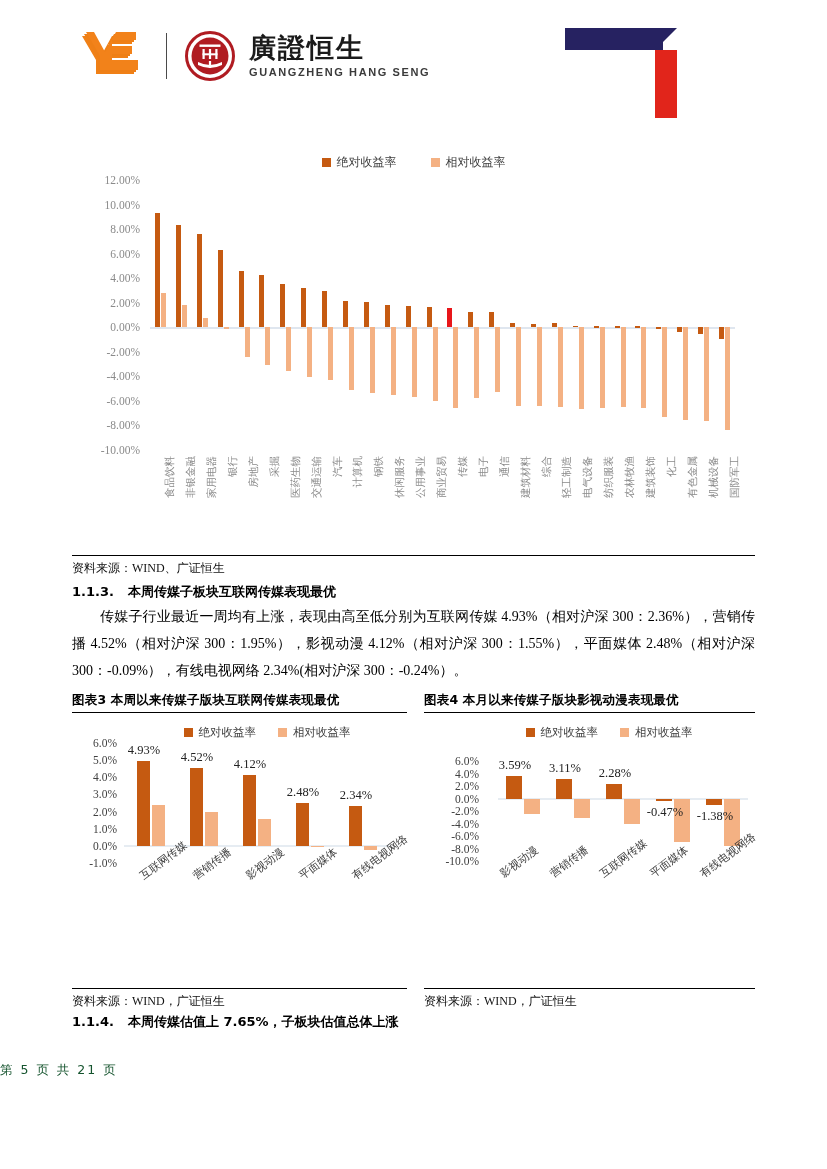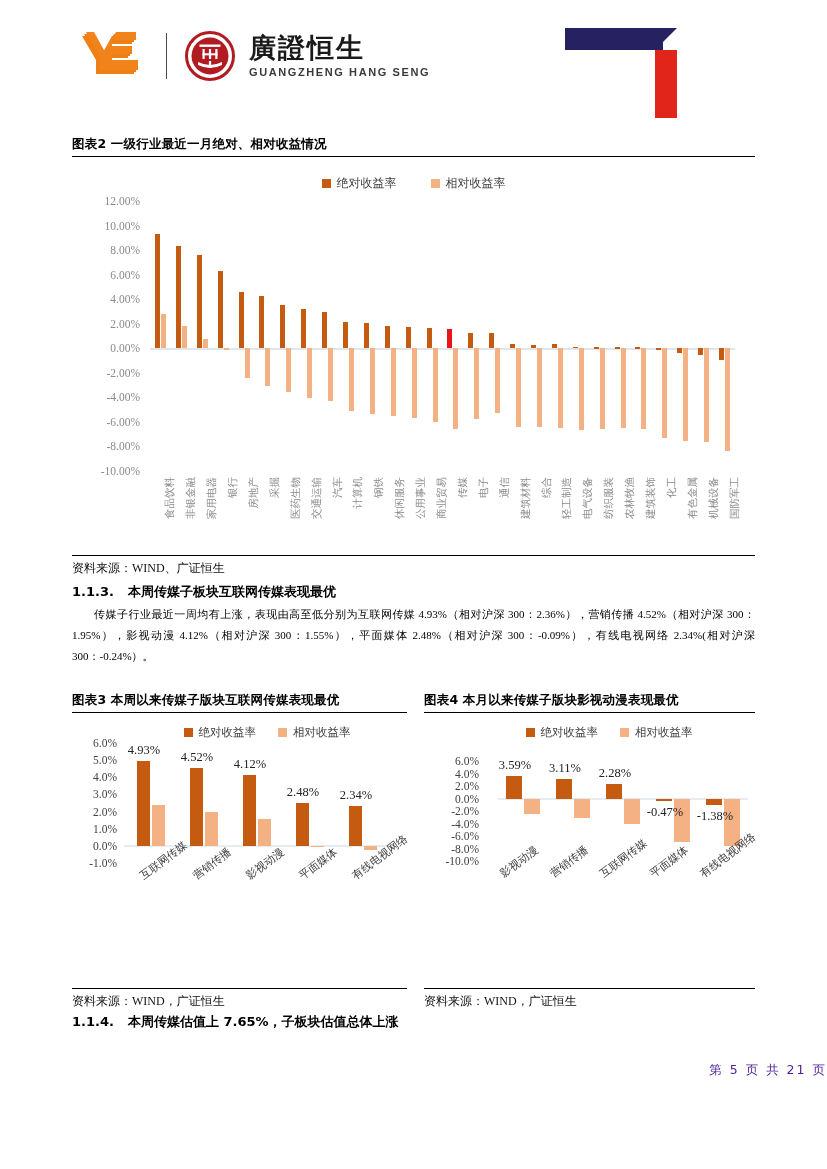--- a/index.html
+++ b/index.html
@@ -50,21 +50,21 @@
 
   .sec-head {
     font-family:"DejaVu Sans", sans-serif;
     font-weight:bold; font-size:13px; color:#000;
     display:flex; gap:14px; align-items:baseline;
   }
   .sec-num { flex:0 0 auto; }
 
   .body-par {
     font-family:"Liberation Serif","DejaVu Serif", serif;
-    font-size:11px; line-height:1.92; color:#000;
+    font-size:14px; line-height:1.92; color:#000;
     text-align:justify; text-indent:2em;
   }
 
   
   #chart2-block { position:absolute; left:72px; top:136px; width:683px; }
   #chart2-area { position:relative; height:390px; margin-top:6px; }
 
   .legend-row { display:flex; justify-content:center; gap:34px; align-items:center;
       font-family:"DejaVu Sans", sans-serif; font-size:12px; color:#3f3f3f; }
   .legend-item { display:flex; align-items:center; gap:6px; }
@@ -121,22 +121,22 @@
   .sc-cat {
       position:absolute; font-family:"DejaVu Sans", sans-serif; font-size:11px; color:#3a3a3a;
       white-space:nowrap; transform-origin:left top; transform:rotate(-37deg);
   }
 
   #src3 { position:absolute; left:72px; top:988px; width:335px; }
   #src4 { position:absolute; left:424px; top:988px; width:331px; }
   #sec114 { position:absolute; left:72px; top:1013px; width:683px; }
 
   .footer {
-      position:absolute; left:0; top:1062px; width:827px; text-align:right;
-      font-family:"DejaVu Sans", serif; font-size:12.5px; color:#4c1d95; letter-spacing:2px;
+      position:absolute; left:0; top:1062px; width:827px; text-align:left;
+      font-family:"DejaVu Sans", serif; font-size:12.5px; color:#14532d; letter-spacing:2px;
   }
 </style>
 </head>
 <body>
 
 <div class="page">
 
   <div class="header">
     <div class="logo-wrap">
 
@@ -173,21 +173,20 @@
     </div>
 
     <div class="corner-mark">
       <div class="corner-h"></div>
       <div class="corner-tri"></div>
       <div class="corner-v"></div>
     </div>
   </div>
 
   <div id="chart2-block">
-    <div class="fig-title">图表2  一级行业最近一月绝对、相对收益情况</div>
 
     <div id="chart2-area">
       <div class="legend-row" style="margin-top:18px;">
         <span class="legend-item">
           <i class="lg-sw" style="background:#C55A11"></i>
           <span>绝对收益率</span>
         </span>
         <span class="legend-item">
           <i class="lg-sw" style="background:#F4B183"></i>
           <span>相对收益率</span>

